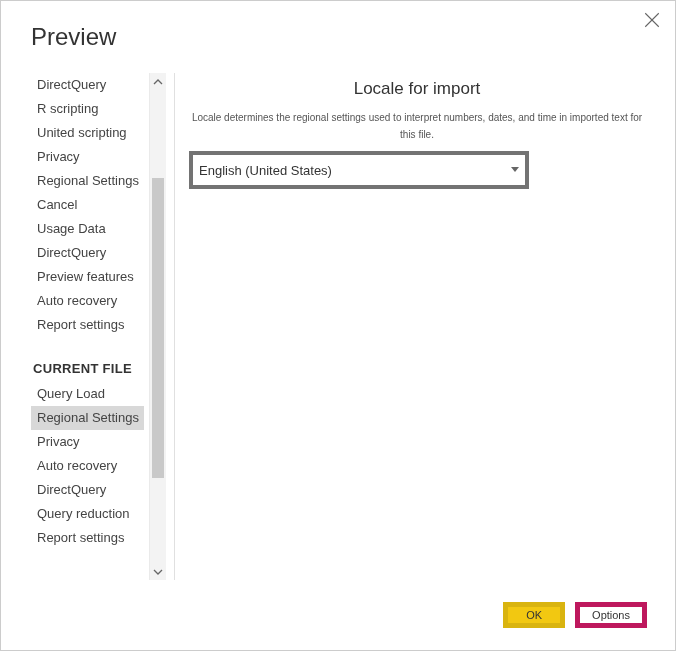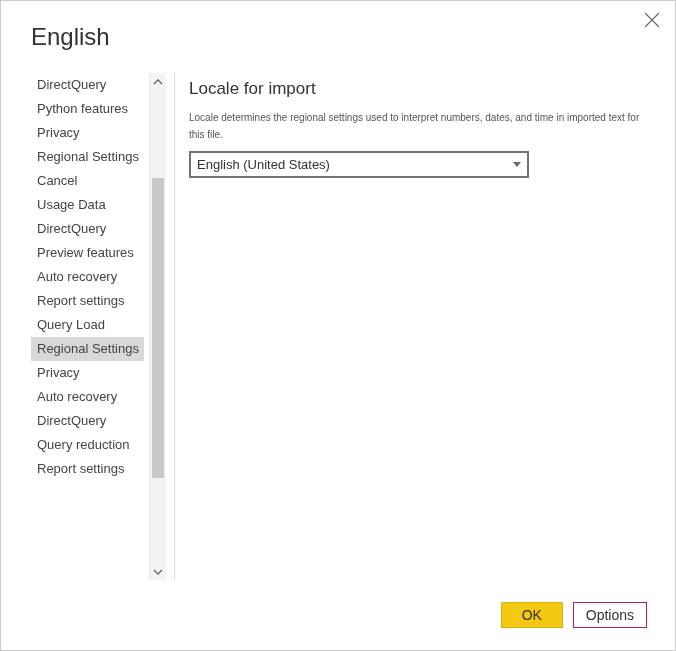--- a/index.html
+++ b/index.html
@@ -106,37 +106,38 @@
       cursor: pointer;
     }
     .vsep {
       width: 1px;
       background: #e0e0e0;
       margin: 0 14px 0 8px;
     }
     .content {
       flex: 1;
       padding-top: 6px;
+      text-align: center;
     }
     .section-title {
       font-size: 17px;
       font-weight: 400;
       color: #333;
       margin-bottom: 10px;
     }
     .section-desc {
       font-size: 10px;
       color: #555;
       line-height: 17px;
       margin-bottom: 8px;
     }
     .dropdown {
       width: 340px;
-      height: 27px;
-      border: 2px solid #737373;
+      height: 38px;
+      border: 4px solid #737373;
       display: flex;
       align-items: center;
       padding: 0 6px;
       cursor: pointer;
       position: relative;
       font-size: 13px;
       color: #333;
     }
     .dropdown .caret {
       position: absolute;
@@ -153,61 +154,63 @@
     .button-bar {
       position: absolute;
       right: 28px;
       bottom: 22px;
       display: flex;
       gap: 10px;
     }
     .btn {
       min-width: 62px;
       height: 26px;
-      border: 1px solid #be185d;
+      border: 5px solid #be185d;
       background: #fff;
       cursor: pointer;
-      font-size: 14px;
+      font-size: 11px;
       display: flex;
       align-items: center;
       justify-content: center;
       padding: 0 12px;
     }
     .btn.primary {
       background: #f2c811;
       border-color: #d9b40f;
     }
   </style>
 </head>
 <body>
 
 <div class="close-btn">
   <svg viewBox="0 0 16 16">
       <line x1="2" y1="2" x2="14" y2="14" stroke="currentColor" stroke-width="1"></line>
       <line x1="14" y1="2" x2="2" y2="14" stroke="currentColor" stroke-width="1"></line>
     </svg>
 </div>
 
-<div class="dialog-title">English</div>
+<div class="dialog-title">Preview</div>
 
 <div class="body-area">
 
   <div class="sidebar">
     <div class="sidebar-list">
       <div class="sidebar-item">DirectQuery</div>
-      <div class="sidebar-item">Python features</div>
+      <div class="sidebar-item">R scripting</div>
+      <div class="sidebar-item">United scripting</div>
       <div class="sidebar-item">Privacy</div>
       <div class="sidebar-item">Regional Settings</div>
       <div class="sidebar-item">Cancel</div>
       <div class="sidebar-item">Usage Data</div>
       <div class="sidebar-item">DirectQuery</div>
       <div class="sidebar-item">Preview features</div>
       <div class="sidebar-item">Auto recovery</div>
       <div class="sidebar-item">Report settings</div>
 
+      <div class="sidebar-header">CURRENT FILE</div>
 
       <div class="sidebar-item">Query Load</div>
       <div class="sidebar-item selected">Regional Settings</div>
       <div class="sidebar-item">Privacy</div>
       <div class="sidebar-item">Auto recovery</div>
       <div class="sidebar-item">DirectQuery</div>
       <div class="sidebar-item">Query reduction</div>
       <div class="sidebar-item">Report settings</div>
     </div>
 

